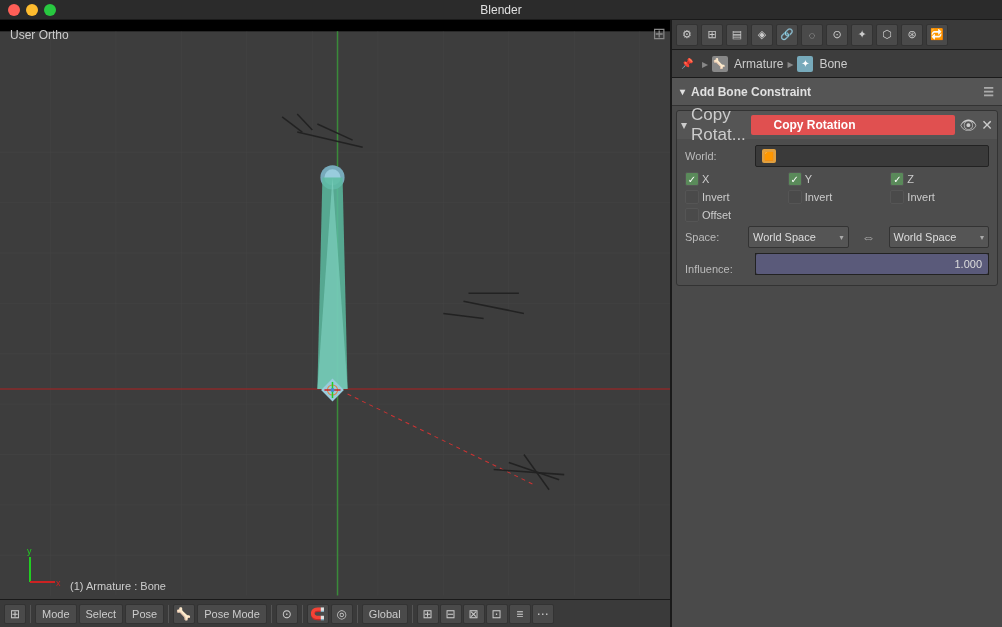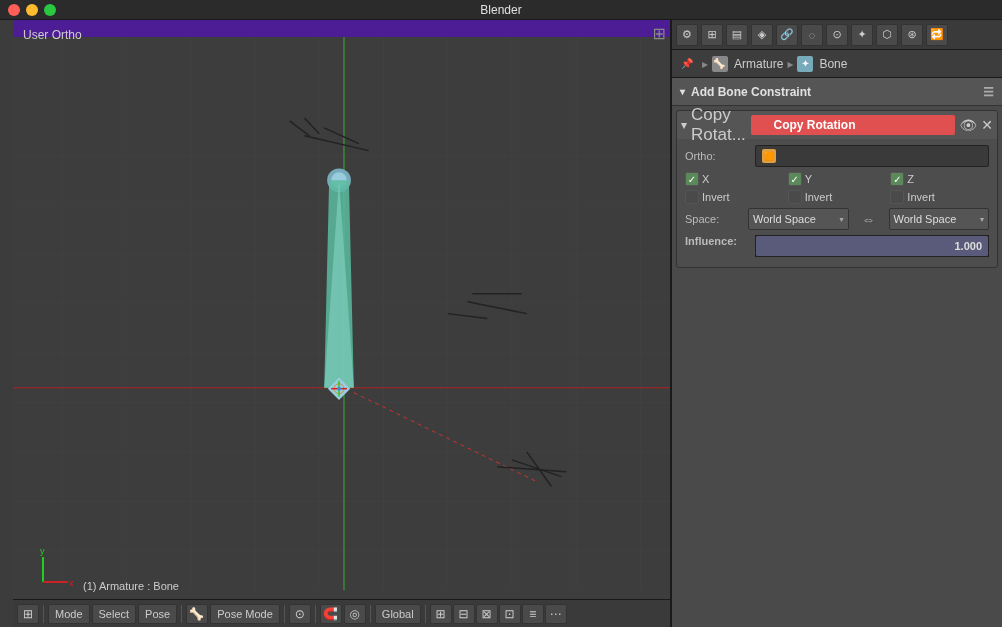--- a/index.html
+++ b/index.html
@@ -43,25 +43,24 @@
     
     #main {
       display: flex;
       width: 100%;
       height: 607px; 
     }
 
     
     #viewport {
       flex: 1;
-      background: #4c1d95;
+      background: #000000;
       position: relative;
       overflow: hidden;
       border-right: 2px solid #1a1a1a;
-      margin-left: 13px;
     }
 
     .vp-label {
       position: absolute;
       top: 8px;
       left: 10px;
       color: #ccc;
       font-size: 12px;
     }
 
@@ -382,23 +381,22 @@
       color: #aaa;
     }
     .space-connector {
       color: #aaa;
       font-size: 14px;
     }
 
     
     .influence-row {
       display: flex;
-      align-items: flex-start;
+      align-items: flex-end;
       margin-bottom: 4px;
-      font-weight: bold;
     }
     .influence-label {
       width: 70px;
       color: #bbb;
       font-size: 11px;
     }
     .influence-bar {
       flex: 1;
       height: 22px;
       background: #3a3a3a;
@@ -598,21 +596,21 @@
           <span class="c-collapse">▾</span>
           <span class="c-name-abbr">Copy Rotat...</span>
           <input class="c-name-input" type="text" value="Copy Rotation" style="">
           <button class="c-eye-btn">👁</button>
           <button class="c-x-btn">✕</button>
         </div>
 
         <div class="constraint-body">
 
           <div class="prop-row">
-            <span class="prop-label">Ortho:</span>
+            <span class="prop-label">World:</span>
             <div class="prop-value">
               <span class="obj-icon">🟧</span>
             </div>
           </div>
 
           <div class="checkbox-group">
             <div class="cb-item">
               <div class="cb-box checked"></div>
               <span class="cb-label">X</span>
             </div>
@@ -634,20 +632,26 @@
             <div class="cb-item">
               <div class="cb-box unchecked"></div>
               <span class="cb-label">Invert</span>
             </div>
             <div class="cb-item">
               <div class="cb-box unchecked"></div>
               <span class="cb-label">Invert</span>
             </div>
           </div>
 
+          <div class="checkbox-group">
+            <div class="cb-item">
+              <div class="cb-box unchecked"></div>
+              <span class="cb-label">Offset</span>
+            </div>
+          </div>
 
           <div class="space-row">
             <span class="space-label">Space:</span>
             <div class="space-select">
               <span>World Space</span>
               <span class="space-arrow">▾</span>
             </div>
             <span class="space-connector">⇔</span>
             <div class="space-select">
               <span>World Space</span>

